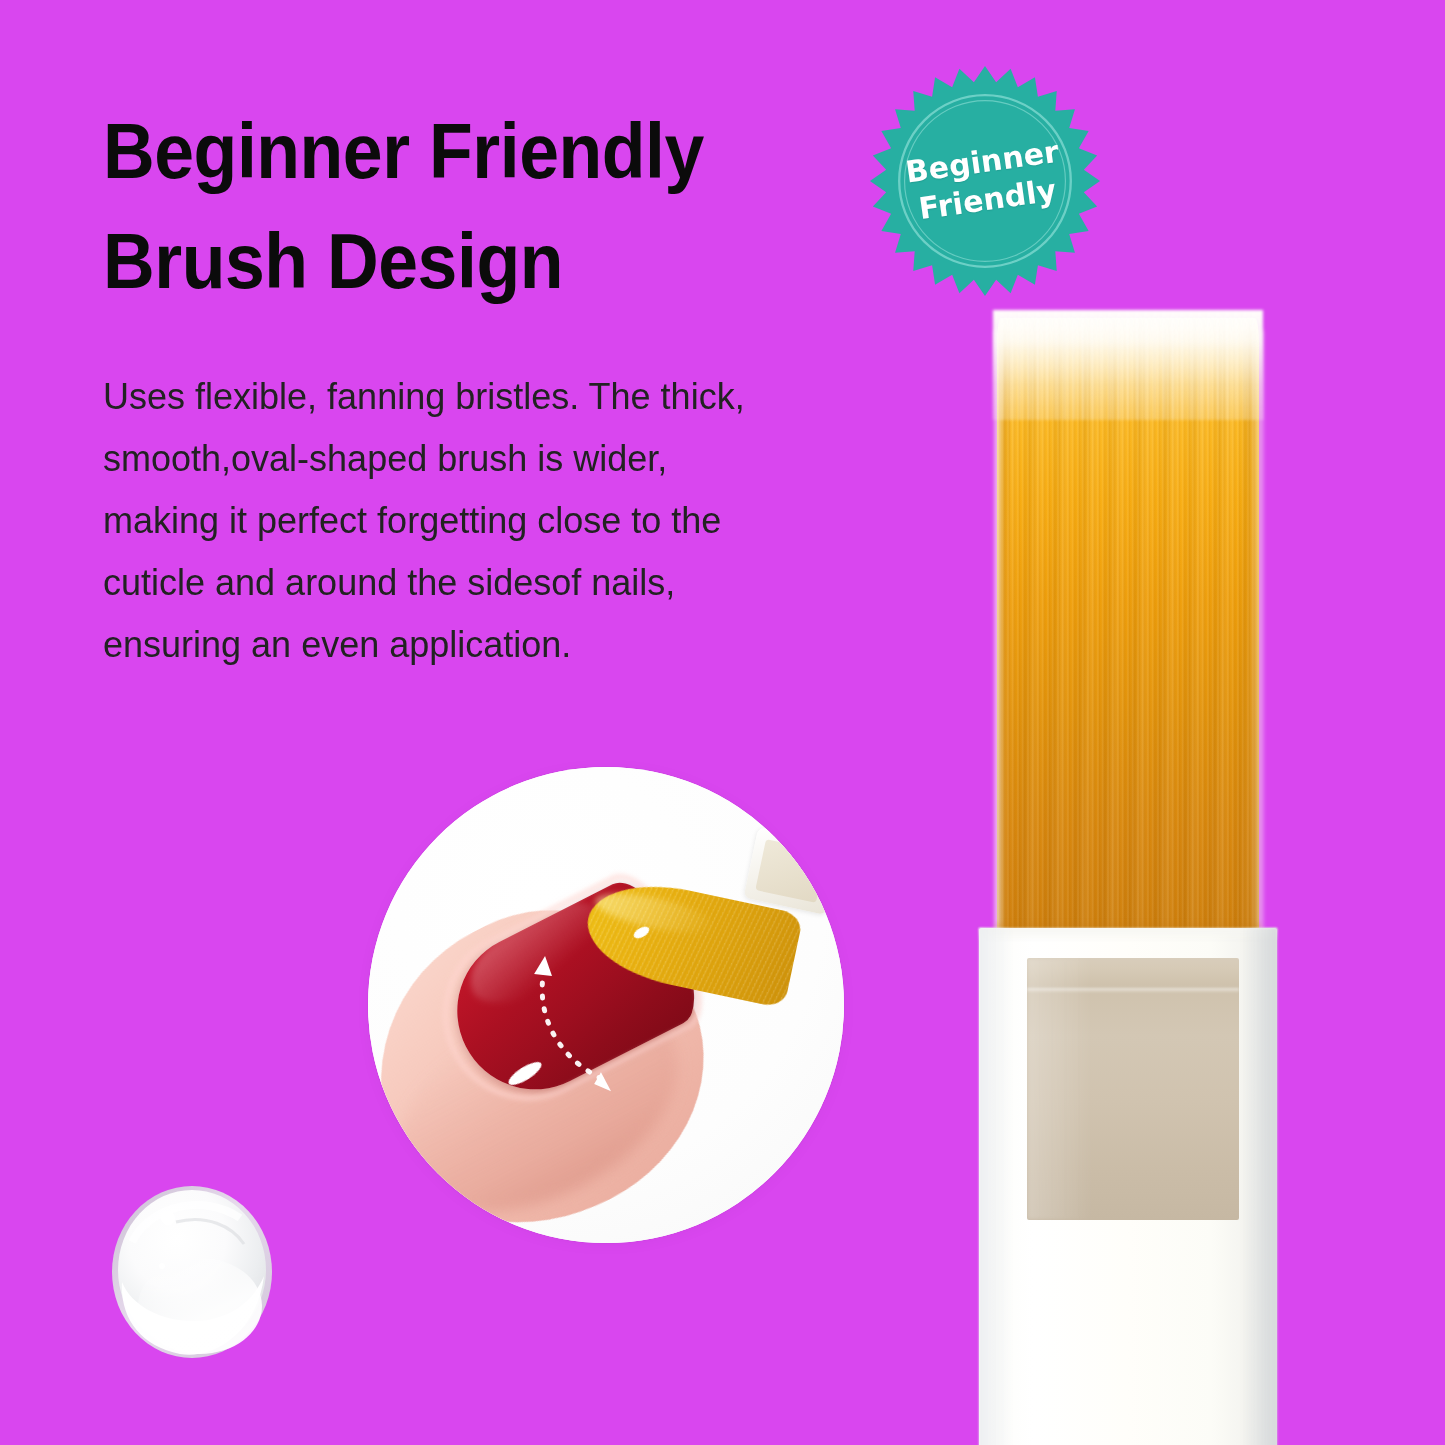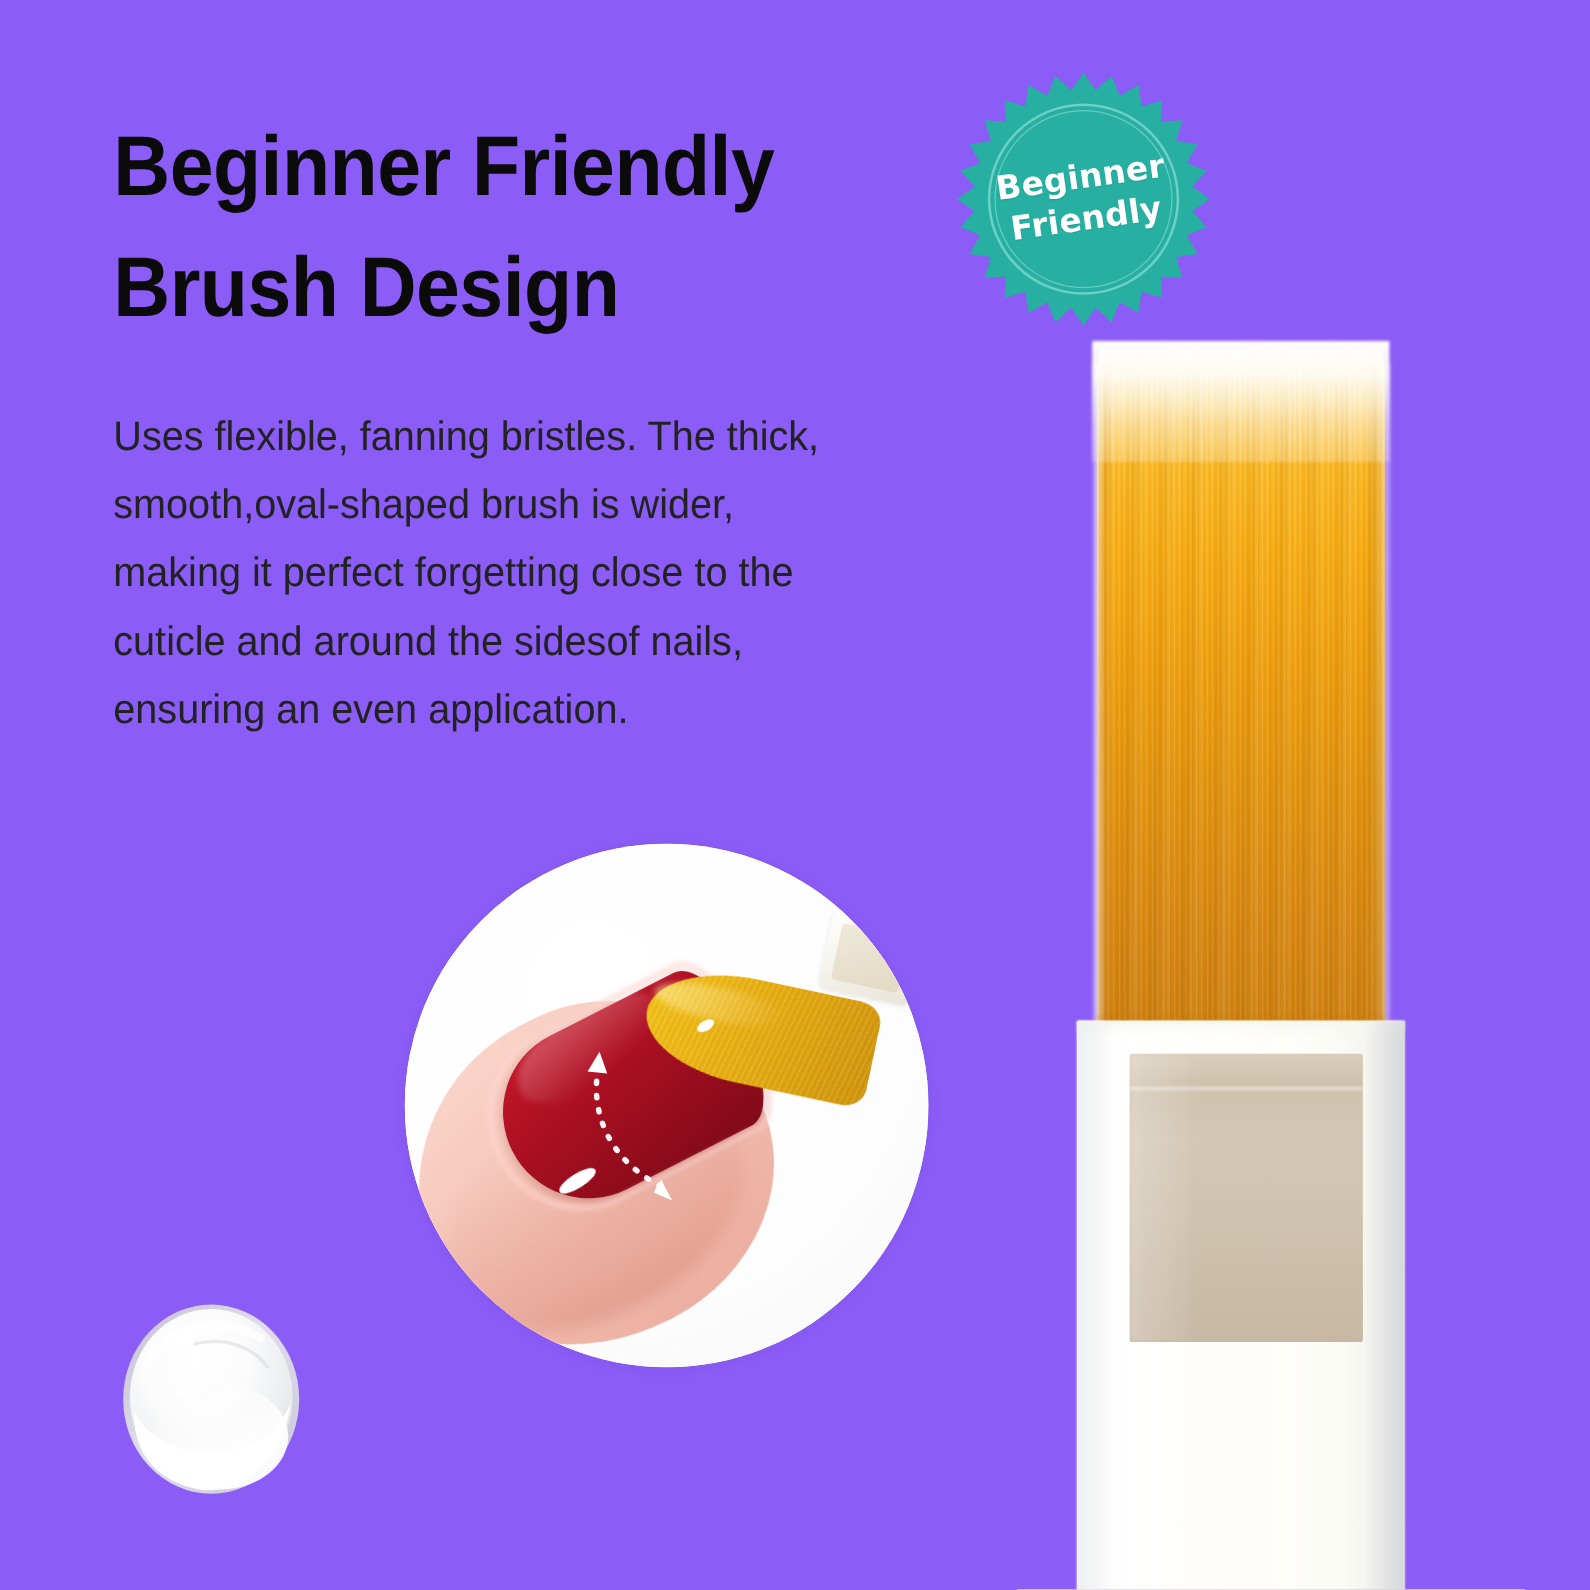--- a/index.html
+++ b/index.html
@@ -6,21 +6,21 @@
   * { margin:0; padding:0; box-sizing:border-box; }
   html,body { background:#ffffff; }
   body {
     width:1445px; height:1445px;
     font-family:"Liberation Sans", sans-serif;
     position:relative; overflow:hidden;
     background:#ffffff;
   }
 
   
-  .stage { position:absolute; inset:0; background:#8b5cf6; }
+  .stage { position:absolute; inset:0; background:#d946ef; }
 
   
   .headline {
     position:absolute; left:103px; top:96px; width:790px;
     font-family:"Liberation Sans", sans-serif;
     font-weight:700;
     font-size:77px;
     line-height:1.43;
     letter-spacing:-0.5px;
     color:#0b0b0b;

